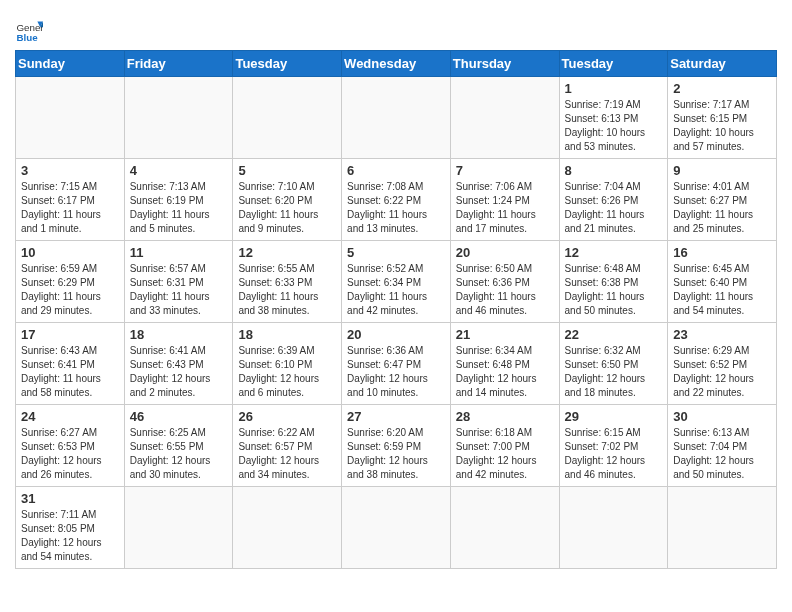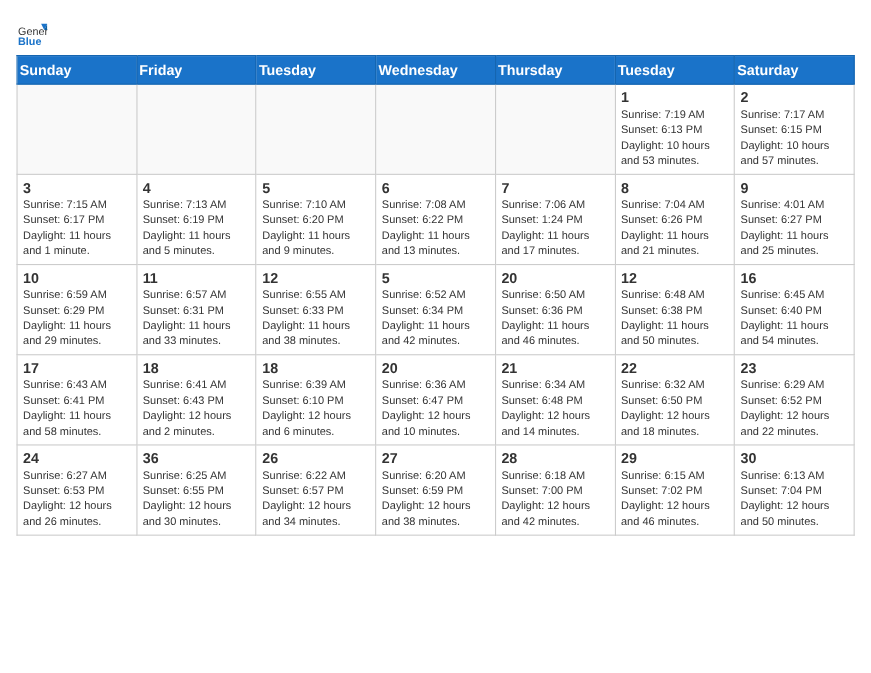--- a/index.html
+++ b/index.html
@@ -291,21 +291,21 @@
       </tr>
       <tr>
         <td>
           <span class="day-number">24</span>
           <div class="day-info">Sunrise: 6:27 AM
 Sunset: 6:53 PM
 Daylight: 12 hours
 and 26 minutes.</div>
         </td>
         <td>
-          <span class="day-number">36</span>
+          <span class="day-number">46</span>
           <div class="day-info">Sunrise: 6:25 AM
 Sunset: 6:55 PM
 Daylight: 12 hours
 and 30 minutes.</div>
         </td>
         <td>
           <span class="day-number">26</span>
           <div class="day-info">Sunrise: 6:22 AM
 Sunset: 6:57 PM
 Daylight: 12 hours
@@ -332,15 +332,30 @@
 Daylight: 12 hours
 and 46 minutes.</div>
         </td>
         <td>
           <span class="day-number">30</span>
           <div class="day-info">Sunrise: 6:13 AM
 Sunset: 7:04 PM
 Daylight: 12 hours
 and 50 minutes.</div>
         </td>
+      </tr>
+      <tr class="last-row">
+        <td>
+          <span class="day-number">31</span>
+          <div class="day-info">Sunrise: 7:11 AM
+Sunset: 8:05 PM
+Daylight: 12 hours
+and 54 minutes.</div>
+        </td>
+        <td class="empty-cell"></td>
+        <td class="empty-cell"></td>
+        <td class="empty-cell"></td>
+        <td class="empty-cell"></td>
+        <td class="empty-cell"></td>
+        <td class="empty-cell"></td>
       </tr>
     </tbody>
 </table>
 
 </body></html>

